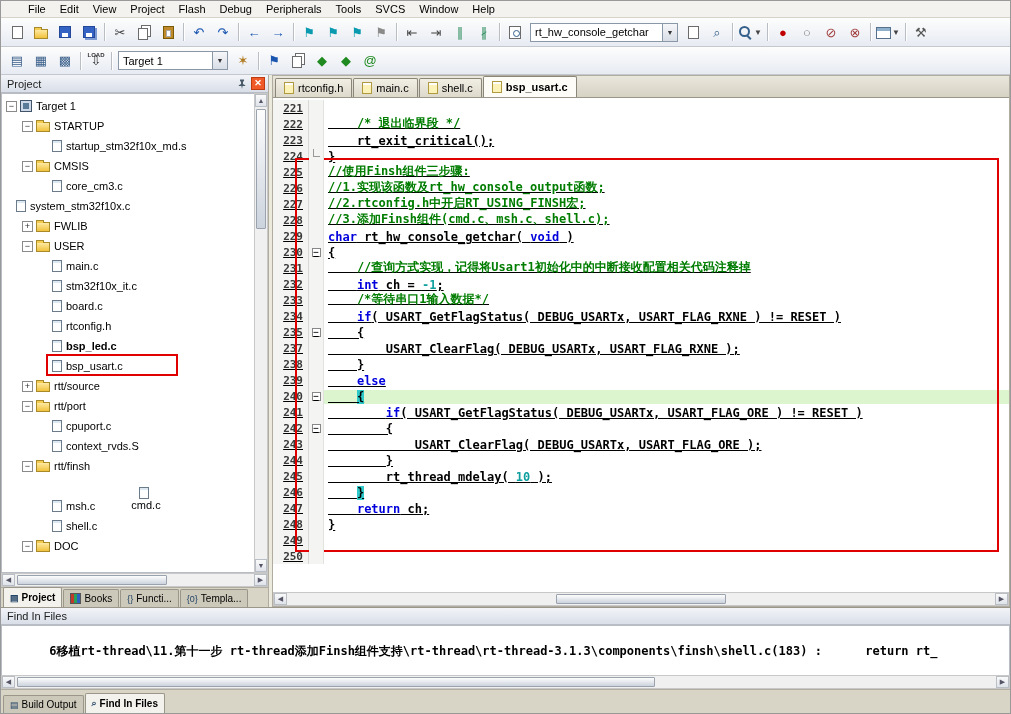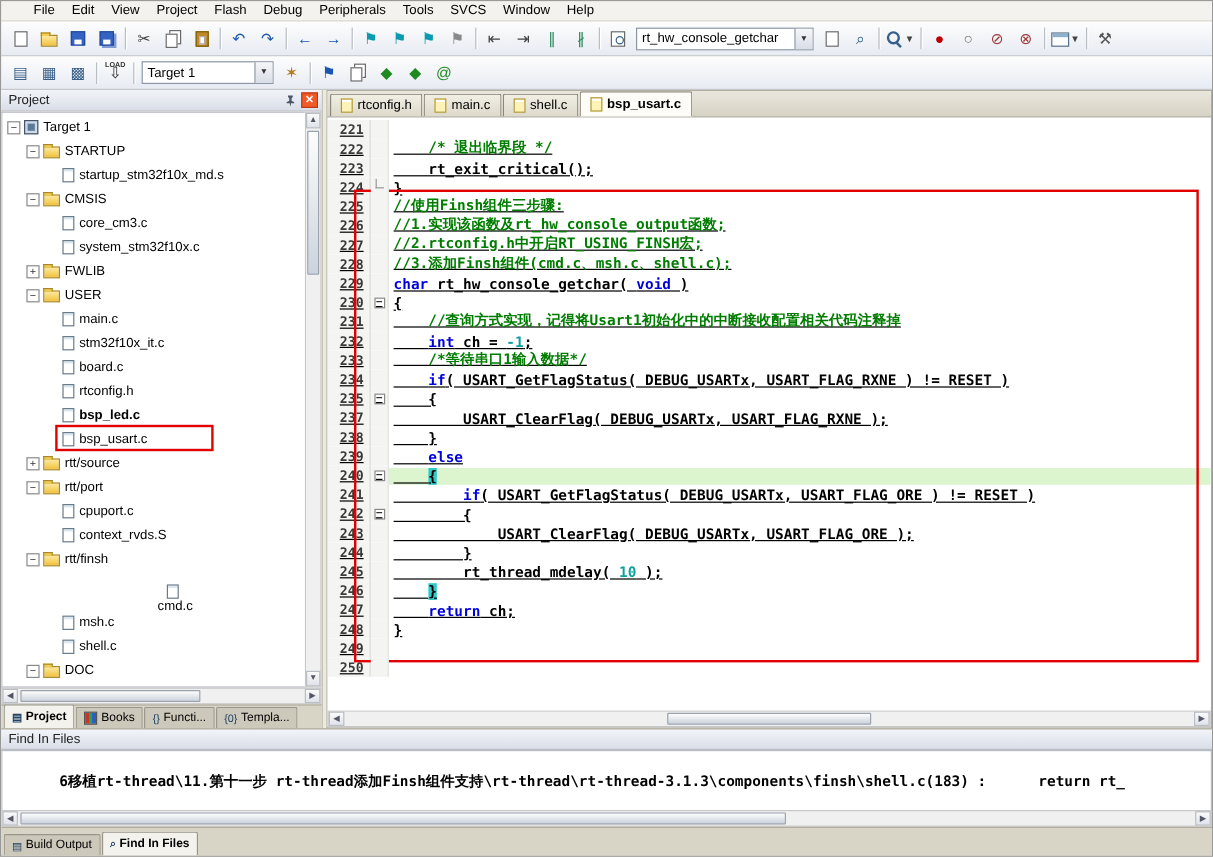--- a/index.html
+++ b/index.html
@@ -305,21 +305,21 @@
             <div class="trow" style="padding-left: 20px;">
               <span class="texp">−</span>
               <span class="ticn folder"></span>
               <span class="tlbl">CMSIS</span>
             </div>
             <div class="trow" style="padding-left: 36px;">
               <span class="texp noexp"></span>
               <span class="ticn file"></span>
               <span class="tlbl">core_cm3.c</span>
             </div>
-            <div class="trow" style="padding-left: 36px;">
+            <div class="trow" style="">
               <span class="texp noexp"></span>
               <span class="ticn file"></span>
               <span class="tlbl">system_stm32f10x.c</span>
             </div>
             <div class="trow" style="padding-left: 20px;">
               <span class="texp">+</span>
               <span class="ticn folder"></span>
               <span class="tlbl">FWLIB</span>
             </div>
             <div class="trow" style="padding-left: 20px;">
@@ -380,21 +380,21 @@
             <div class="trow" style="padding-left: 20px;">
               <span class="texp">−</span>
               <span class="ticn folder"></span>
               <span class="tlbl">rtt/finsh</span>
             </div>
             <div class="trow" style="padding-left: 36px; flex-direction: column;">
               <span class="texp noexp"></span>
               <span class="ticn file"></span>
               <span class="tlbl">cmd.c</span>
             </div>
-            <div class="trow" style="padding-left: 36px; margin-top: 13px;">
+            <div class="trow" style="padding-left: 36px;">
               <span class="texp noexp"></span>
               <span class="ticn file"></span>
               <span class="tlbl">msh.c</span>
             </div>
             <div class="trow" style="padding-left: 36px;">
               <span class="texp noexp"></span>
               <span class="ticn file"></span>
               <span class="tlbl">shell.c</span>
             </div>
             <div class="trow" style="padding-left: 20px;">

